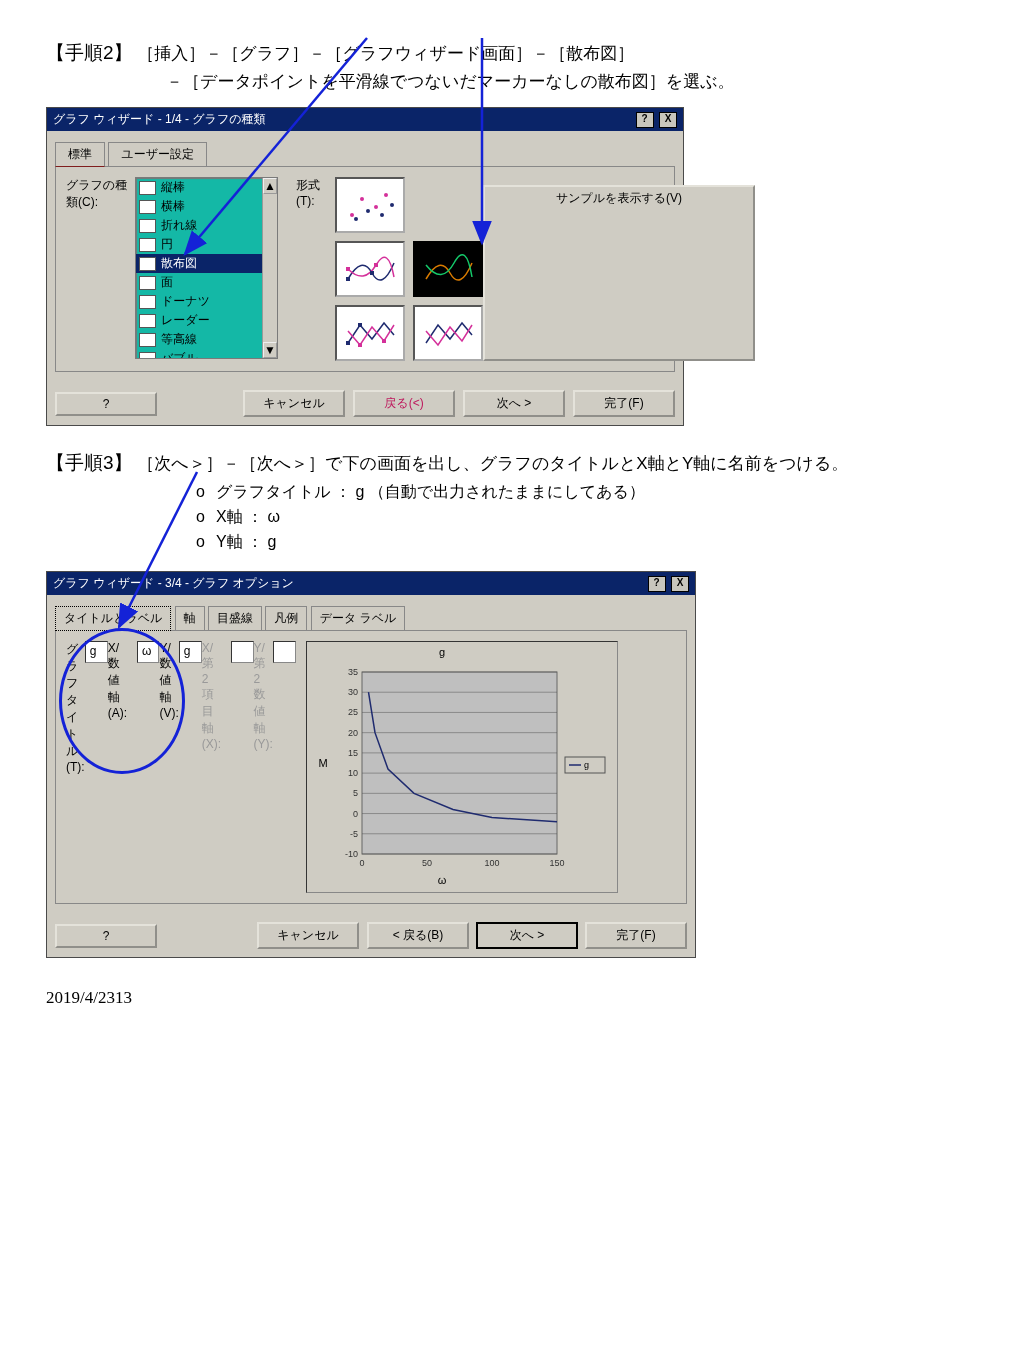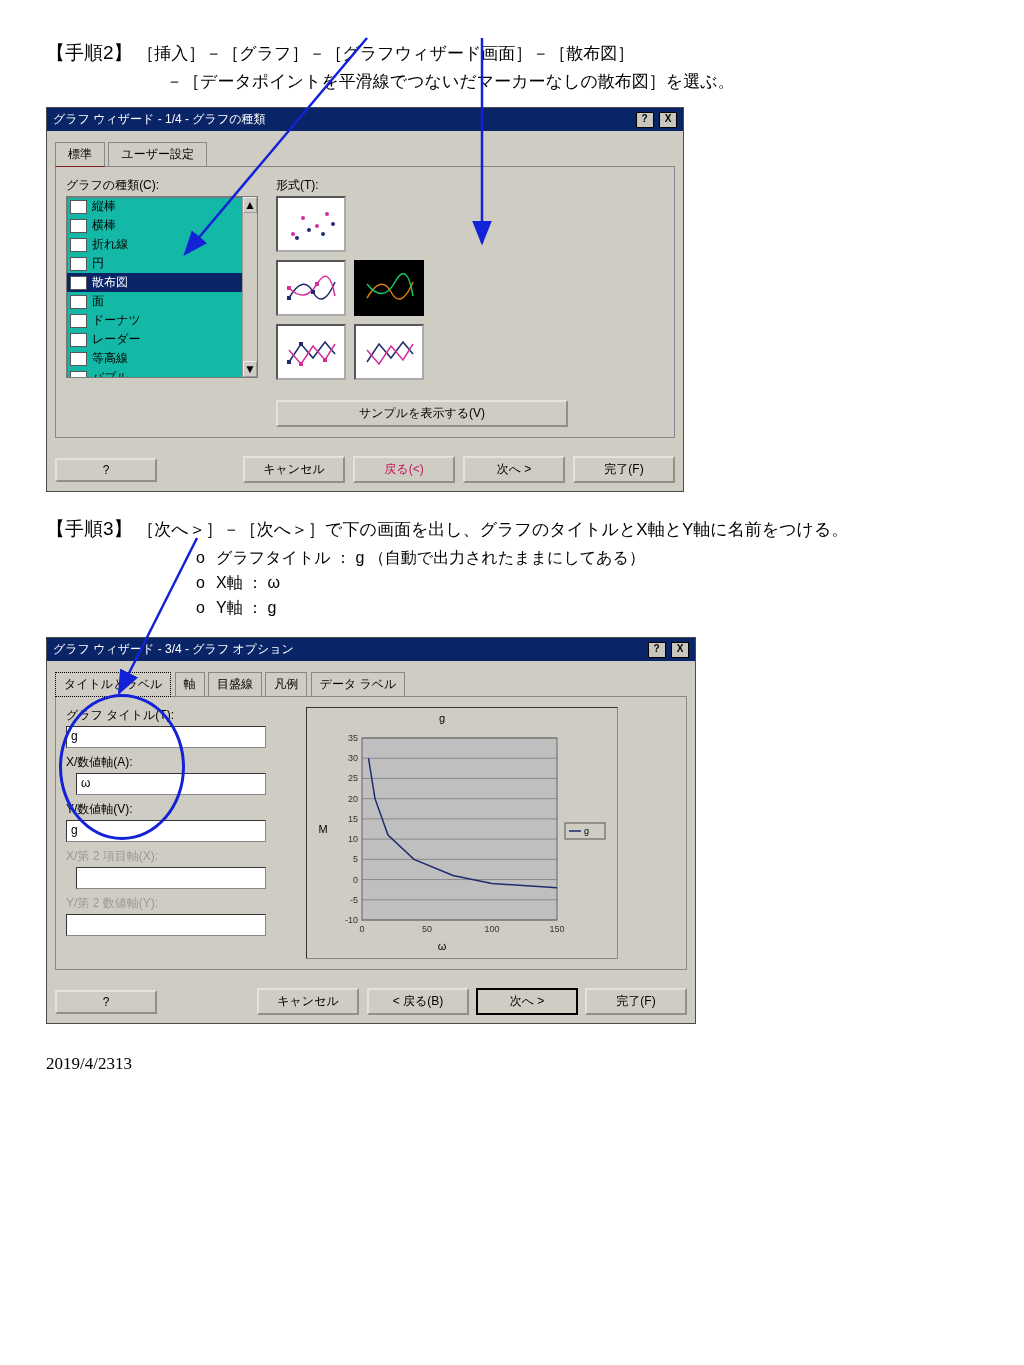--- a/index.html
+++ b/index.html
@@ -10,34 +10,34 @@
   .bullets div{margin:4px 0}
   .bullets .o{display:inline-block;width:20px}
   .dlg{border:1px solid #4a4a4a;background:#cfccc3;font-size:12px;margin:14px 0 24px 0;position:relative}
   .title{background:#0a2468;color:#fff;padding:3px 6px;display:flex;align-items:flex-start;justify-content:space-between}
   .title-btns span{display:inline-block;width:16px;height:14px;background:#c8c6bd;border:1px solid #000;margin-left:2px;text-align:center;line-height:12px;color:#000;font-weight:bold;font-size:10px}
   .tabs{margin:10px 8px 0 8px}
   .tab{display:inline-block;padding:3px 12px;border:1px solid #888;border-bottom:none;background:#cfccc3;position:relative;top:1px}
   .tab.active{background:#cfccc3;border-bottom:1px solid #7f1d1d;z-index:2}
   .panel{border:1px solid #888;margin:0 8px 10px 8px;padding:10px;background:#cfccc3}
   .row{display:flex;gap:18px}
-  .col{display:flex;flex-direction:column}
+  .col{display:flex;flex-direction:row}
   .listbox{border:1px solid #7a7a7a;background:#14b8a6;width:190px;height:180px;overflow:hidden;box-shadow:inset 1px 1px 1px #777}
   .listitem{display:flex;align-items:center;padding:1px 3px;gap:5px;font-size:12px}
   .listitem.sel{background:#0a2468;color:#fff}
   .ico{width:15px;height:12px;display:inline-block;border:1px solid #555;background:#fff;position:relative}
   .thumbs{display:grid;grid-template-columns:70px 70px;grid-auto-rows:56px;gap:8px}
   .thumb{border:2px inset #aaa;background:#fff;display:flex;align-items:center;justify-content:center;position:relative}
   .thumb.sel{border:3px solid #000;background:#000}
   .desc{border:1px inset #aaa;background:#cfccc3;margin-top:10px;padding:4px 6px;width:260px;font-size:12px}
   .btnrow{display:flex;gap:8px;justify-content:flex-end;padding:8px;align-items:center}
   .btnrow .help{width:24px;margin-right:auto}
   .btn{border:2px outset #e4e2da;background:#cfccc3;padding:3px 14px;font-size:12px;min-width:70px;text-align:center}
   .btn.dis{color:#be185d}
-  .long{width:260px;margin-top:20px}
+  .long{width:260px;margin-top:8px}
   .lbl{font-size:12px;margin-bottom:2px}
   .inp{border:1px inset #888;background:#fff;padding:2px 4px;height:16px;font-size:12px;width:190px;margin-bottom:6px}
   .inp.dis{color:#999}
   .preview{border:1px inset #888;background:#cfccc3;width:310px;height:250px;position:relative;margin-left:10px}
   .footer{display:flex;justify-content:flex-start;font-size:17px;margin-top:30px;font-family:Liberation Serif, serif}
   svg.arrow{position:absolute;pointer-events:none;z-index:30}
   .scroll{position:absolute;right:0;top:0;bottom:0;width:14px;background:#cfccc3;border-left:1px solid #999}
   .scroll .sb{position:absolute;left:0;right:0;height:14px;background:#cfccc3;border:1px outset #eee}
   .ellipse{position:absolute;border:3px solid #1422d7;border-radius:50%;pointer-events:none;z-index:20}
   .t2tab{padding:3px 8px}

